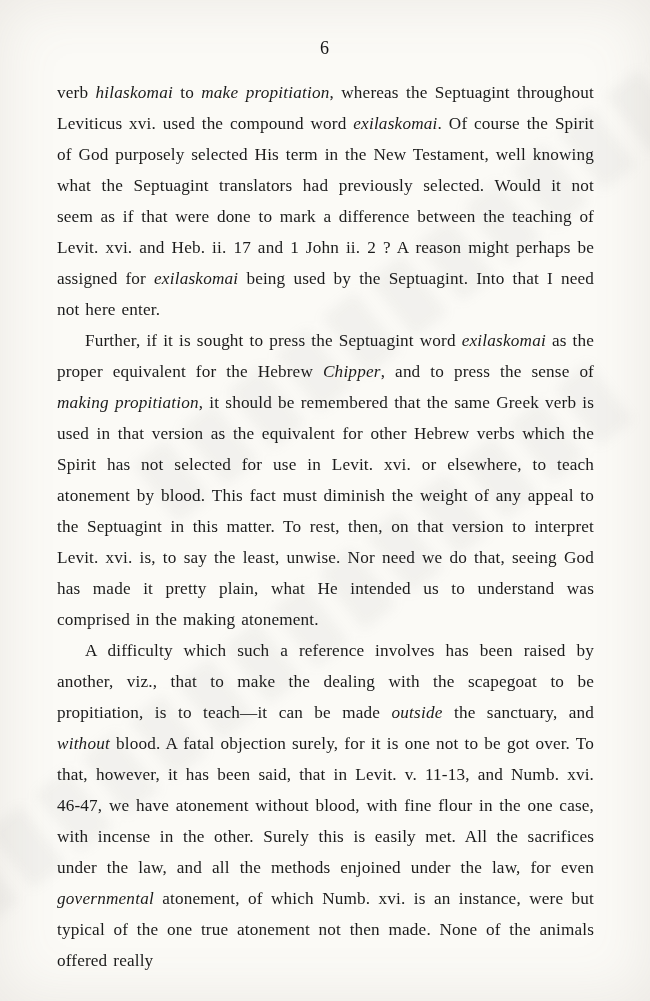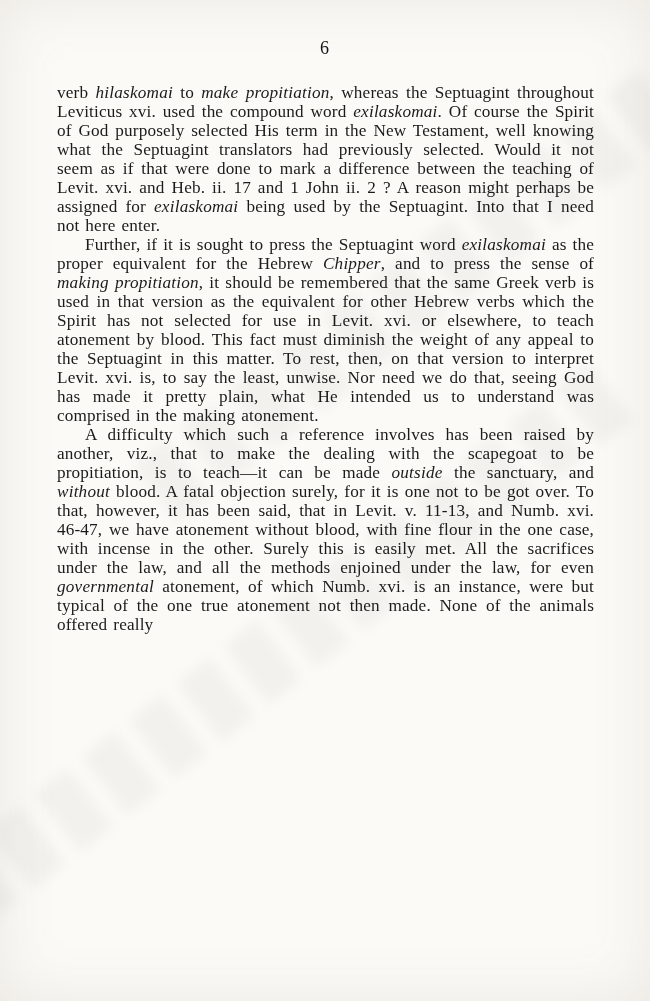--- a/index.html
+++ b/index.html
@@ -45,23 +45,23 @@
     z-index: 1;
     text-align: center;
     font-size: 18px;
     letter-spacing: 1px;
     padding-top: 38px;
     color: #141414;
   }
   .text-block {
     position: relative;
     z-index: 1;
-    margin: 24px 56px 0 57px;
+    margin: 18px 56px 0 57px;
     font-size: 17.2px;
-    line-height: 19px;
+    line-height: 31px;
     text-align: justify;
     letter-spacing: 0.15px;
     word-spacing: 1.5px;
   }
   .text-block p {
     margin: 0;
     padding: 0;
   }
   .text-block p.indent {
     text-indent: 28px;

